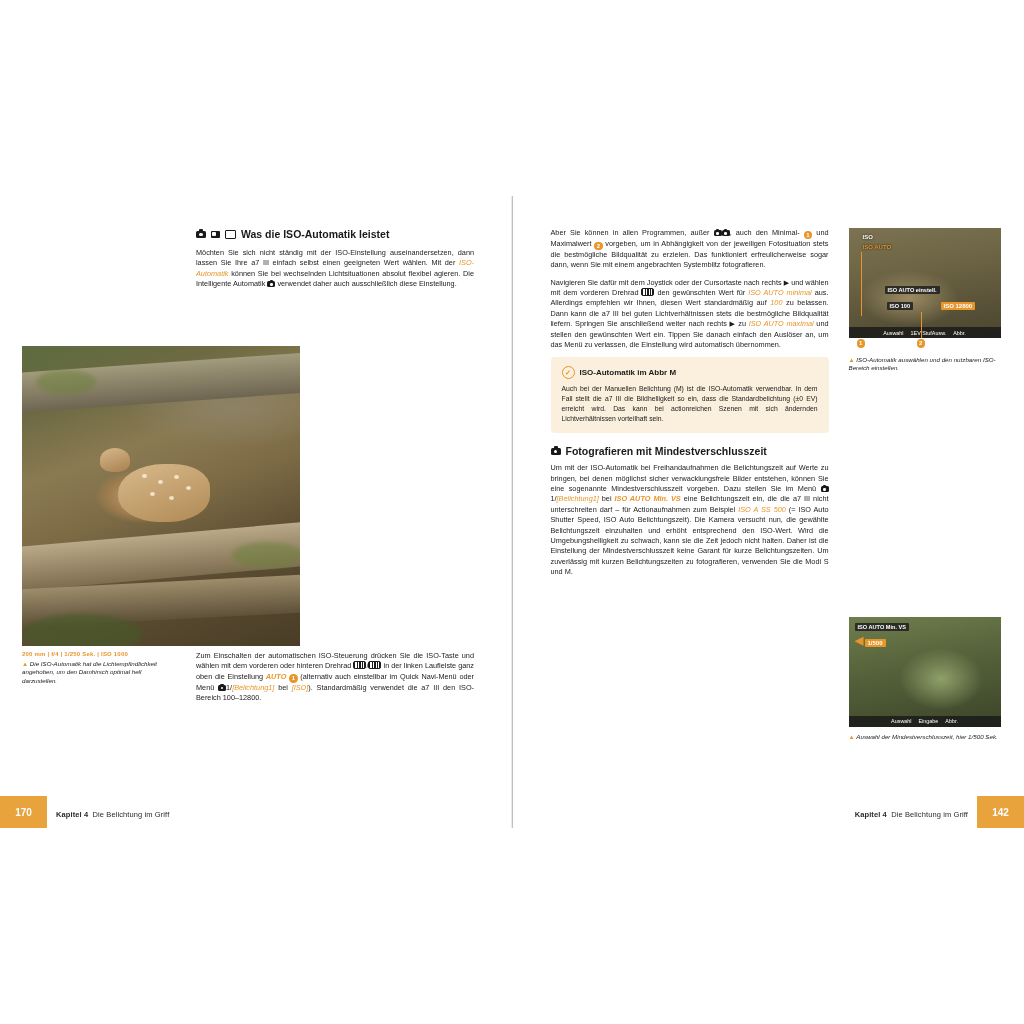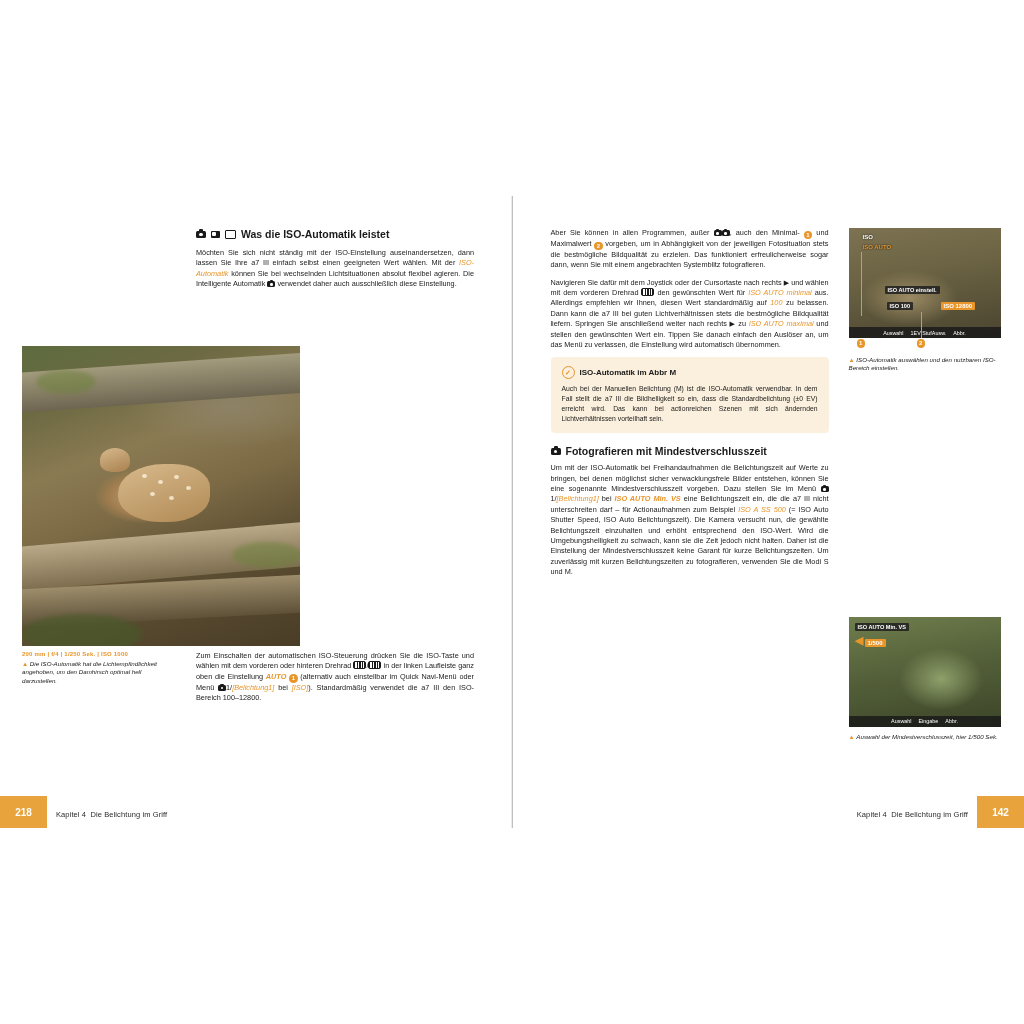--- a/index.html
+++ b/index.html
@@ -26,21 +26,21 @@
     position:absolute;bottom:0;width:47px;height:32px;background:#E8A33D;
     color:#fff;font-size:10px;font-weight:bold;display:flex;align-items:center;justify-content:center;
   }
   .folio.l{left:0;}
   .folio.r{right:0;}
   .foot-txt{
     position:absolute;bottom:9px;font-size:7.5px;color:#2b2b2b;letter-spacing:.1px;
   }
   .foot-txt.l{left:56px;}
   .foot-txt.r{right:56px;}
-  .foot-txt b{font-weight:normal;}
+  .foot-txt b{font-weight:bold;}
 
   
   .h2{
     font-size:10.5px;font-weight:bold;color:#1a1a1a;
     display:flex;align-items:center;gap:5px;
   }
   .body{
     font-size:7.3px;line-height:1.42;color:#1b1b1b;text-align:justify;
   }
   .body p{margin:0 0 7px 0;}
@@ -207,21 +207,21 @@
     <div class="photo-cap">
       <div class="cap-exif">200 mm | f/4 | 1/250 Sek. | ISO 1000</div>
       <div class="cap-txt"><span class="tri">▲ </span><span>Die ISO-Automatik hat die Lichtempfindlichkeit angehoben, um den Damhirsch optimal hell darzustellen.</span></div>
     </div>
 
     <div class="l-col2 body">
       <p>Zum Einschalten der automatischen ISO-Steuerung drücken Sie die ISO-Taste und wählen mit dem vorderen oder hinteren Drehrad <span class="dial"></span>/<span class="dial"></span> in der linken Laufleiste ganz oben die Einstellung <span class="or-b">AUTO</span> <span class="circnum">1</span> (alternativ auch einstellbar im Quick Navi-Menü oder Menü <span class="ico sm"></span>1/<span class="or">[Belichtung1]</span> bei <span class="or">[ISO]</span>). Standardmäßig verwendet die a7 III den ISO-Bereich 100–12800.</p>
     </div>
 
     <div class="footer">
-      <div class="folio l">218</div>
+      <div class="folio l">170</div>
       <div class="foot-txt l">
         <b>Kapitel 4</b>&nbsp;&nbsp;<span>Die Belichtung im Griff</span>
       </div>
     </div>
   </div>
 
   <div class="page right">
 
     <div class="r-col">
       <div class="body">

